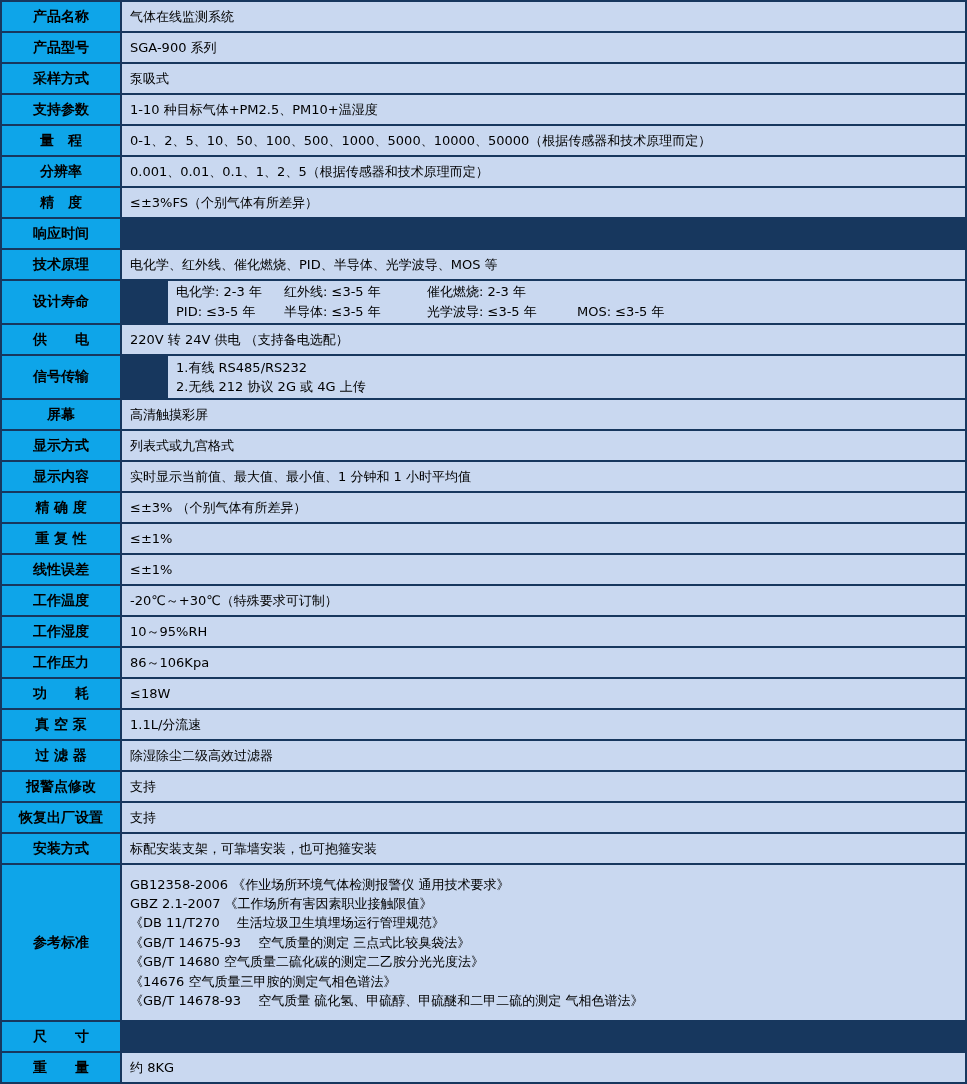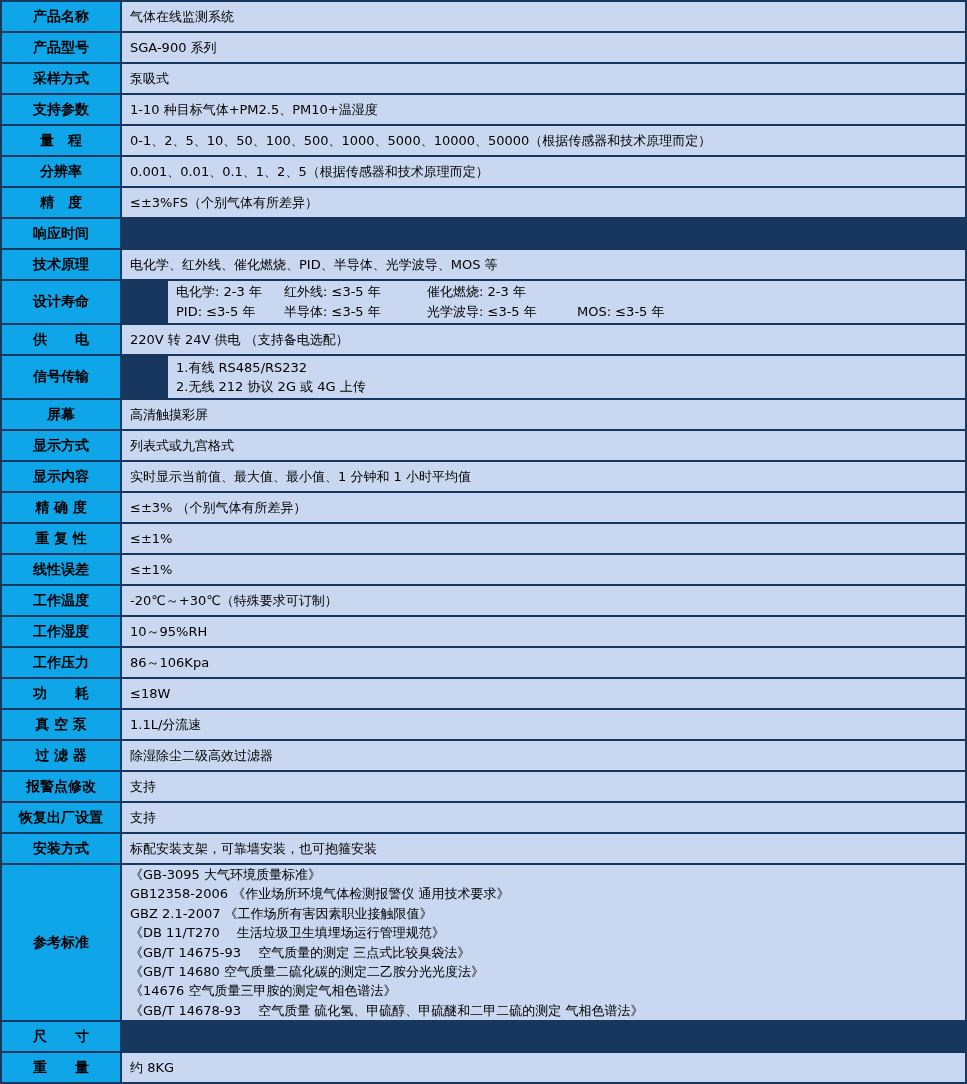--- a/index.html
+++ b/index.html
@@ -178,21 +178,20 @@
       <div class="label-cell">恢复出厂设置</div>
       <div class="value-cell">支持</div>
     </div>
     <div class="spec-row h-n">
       <div class="label-cell">安装方式</div>
       <div class="value-cell">标配安装支架，可靠墙安装，也可抱箍安装</div>
     </div>
     <div class="spec-row h-t">
       <div class="label-cell">参考标准</div>
       <div class="value-cell">
-        <p>《GB-3095 大气环境质量标准》</p>
         <p>GB12358-2006 《作业场所环境气体检测报警仪 通用技术要求》</p>
         <p>GBZ 2.1-2007 《工作场所有害因素职业接触限值》</p>
         <p>《DB 11/T270　 生活垃圾卫生填埋场运行管理规范》</p>
         <p>《GB/T 14675-93　 空气质量的测定 三点式比较臭袋法》</p>
         <p>《GB/T 14680 空气质量二硫化碳的测定二乙胺分光光度法》</p>
         <p>《14676 空气质量三甲胺的测定气相色谱法》</p>
         <p>《GB/T 14678-93　 空气质量 硫化氢、甲硫醇、甲硫醚和二甲二硫的测定 气相色谱法》</p>
       </div>
     </div>
     <div class="spec-row h-n">

